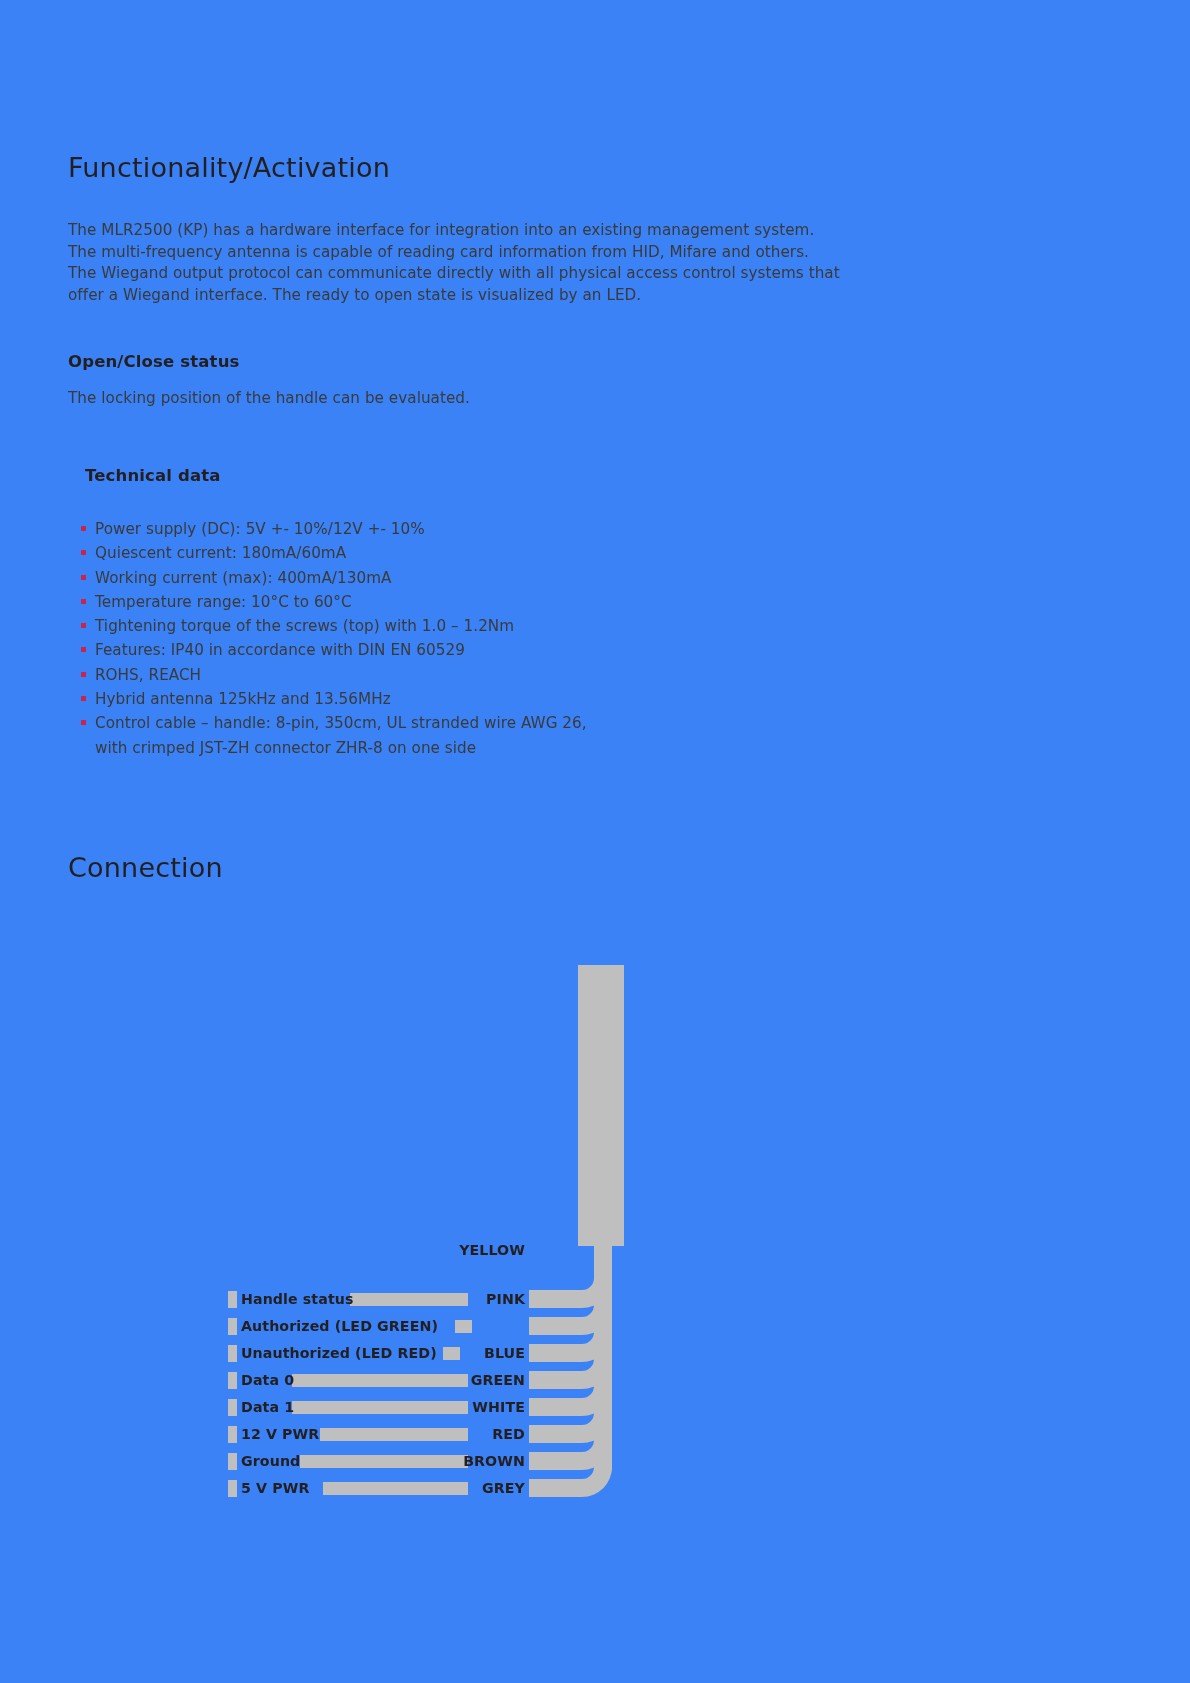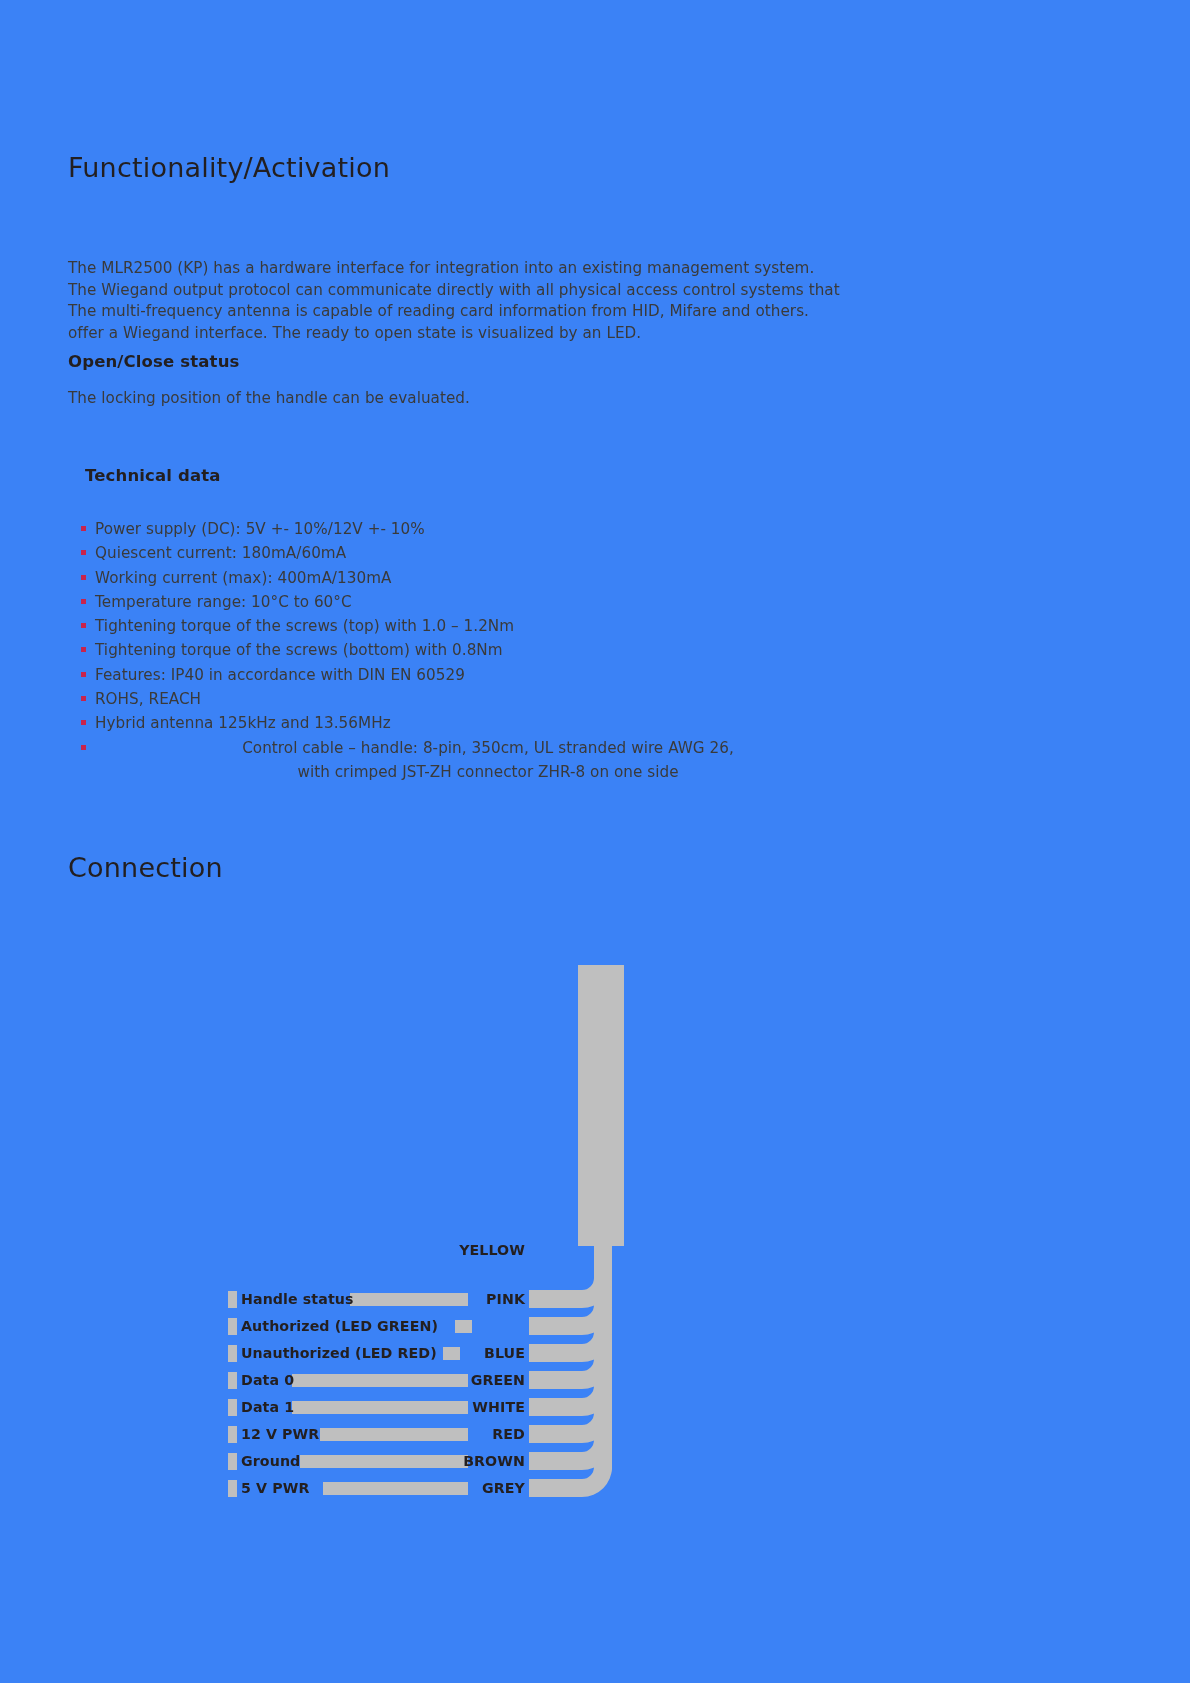--- a/index.html
+++ b/index.html
@@ -49,21 +49,21 @@
 
   
   .para {
     position: absolute;
     left: 68px;
     font-size: 15.2px;
     line-height: 21.5px;
     color: #3a3a3a;
     letter-spacing: 0.05px;
   }
-  #intro-paragraph { top: 220px; width: 860px; margin-top: 38px; }
+  #intro-paragraph { top: 220px; width: 860px; }
   #openclose-paragraph { top: 388px; width: 800px; }
   .para .ln { display: block; white-space: nowrap; }
 
   
   #technical-list {
     position: absolute;
     left: 68px;
     top: 504px;
     width: 800px;
     list-style: none;
@@ -82,21 +82,20 @@
     position: absolute;
     left: 0;
     top: 9px;
     width: 5px;
     height: 5px;
     background: #c8244c;
   }
   #technical-list li .l2 {
     display: block;
     white-space: nowrap;
-    text-align: center;
   }
 
   
   #connection-diagram {
     position: absolute;
     left: 0;
     top: 0;
     width: 1190px;
     height: 1683px;
     pointer-events: none;
@@ -114,40 +113,39 @@
 </style>
 </head>
 <body>
 
 <div class="page">
 
   <div class="h1" id="heading-functionality">Functionality/Activation</div>
 
   <div class="para" id="intro-paragraph">
     <span class="ln">The MLR2500 (KP) has a hardware interface for integration into an existing management system.</span>
+    <span class="ln">The multi-frequency antenna is capable of reading card information from HID, Mifare and others.</span>
     <span class="ln">The Wiegand output protocol can communicate directly with all physical access control systems that</span>
-    <span class="ln">The multi-frequency antenna is capable of reading card information from HID, Mifare and others.</span>
     <span class="ln">offer a Wiegand interface. The ready to open state is visualized by an LED.</span>
   </div>
 
   <div class="h3" id="heading-openclose">Open/Close status</div>
 
   <div class="para" id="openclose-paragraph">
     <span class="ln">The locking position of the handle can be evaluated.</span>
   </div>
 
   <div class="h3" id="heading-technical">Technical data</div>
 
   <ul id="technical-list">
     <li><span class="sq"></span><span>Power supply (DC): 5V +- 10%/12V +- 10%</span></li>
     <li><span class="sq"></span><span>Quiescent current: 180mA/60mA</span></li>
     <li><span class="sq"></span><span>Working current (max): 400mA/130mA</span></li>
     <li><span class="sq"></span><span>Temperature range: 10°C to 60°C</span></li>
     <li><span class="sq"></span><span>Tightening torque of the screws (top) with 1.0 – 1.2Nm</span></li>
-    <li><span class="sq"></span><span>Tightening torque of the screws (bottom) with 0.8Nm</span></li>
     <li><span class="sq"></span><span>Features: IP40 in accordance with DIN EN 60529</span></li>
     <li><span class="sq"></span><span>ROHS, REACH</span></li>
     <li><span class="sq"></span><span>Hybrid antenna 125kHz and 13.56MHz</span></li>
     <li>
         <span class="sq"></span>
         <span class="l2">Control cable – handle: 8-pin, 350cm, UL stranded wire AWG 26,</span>
         <span class="l2">with crimped JST-ZH connector ZHR-8 on one side</span>
       </li>
   </ul>
 

